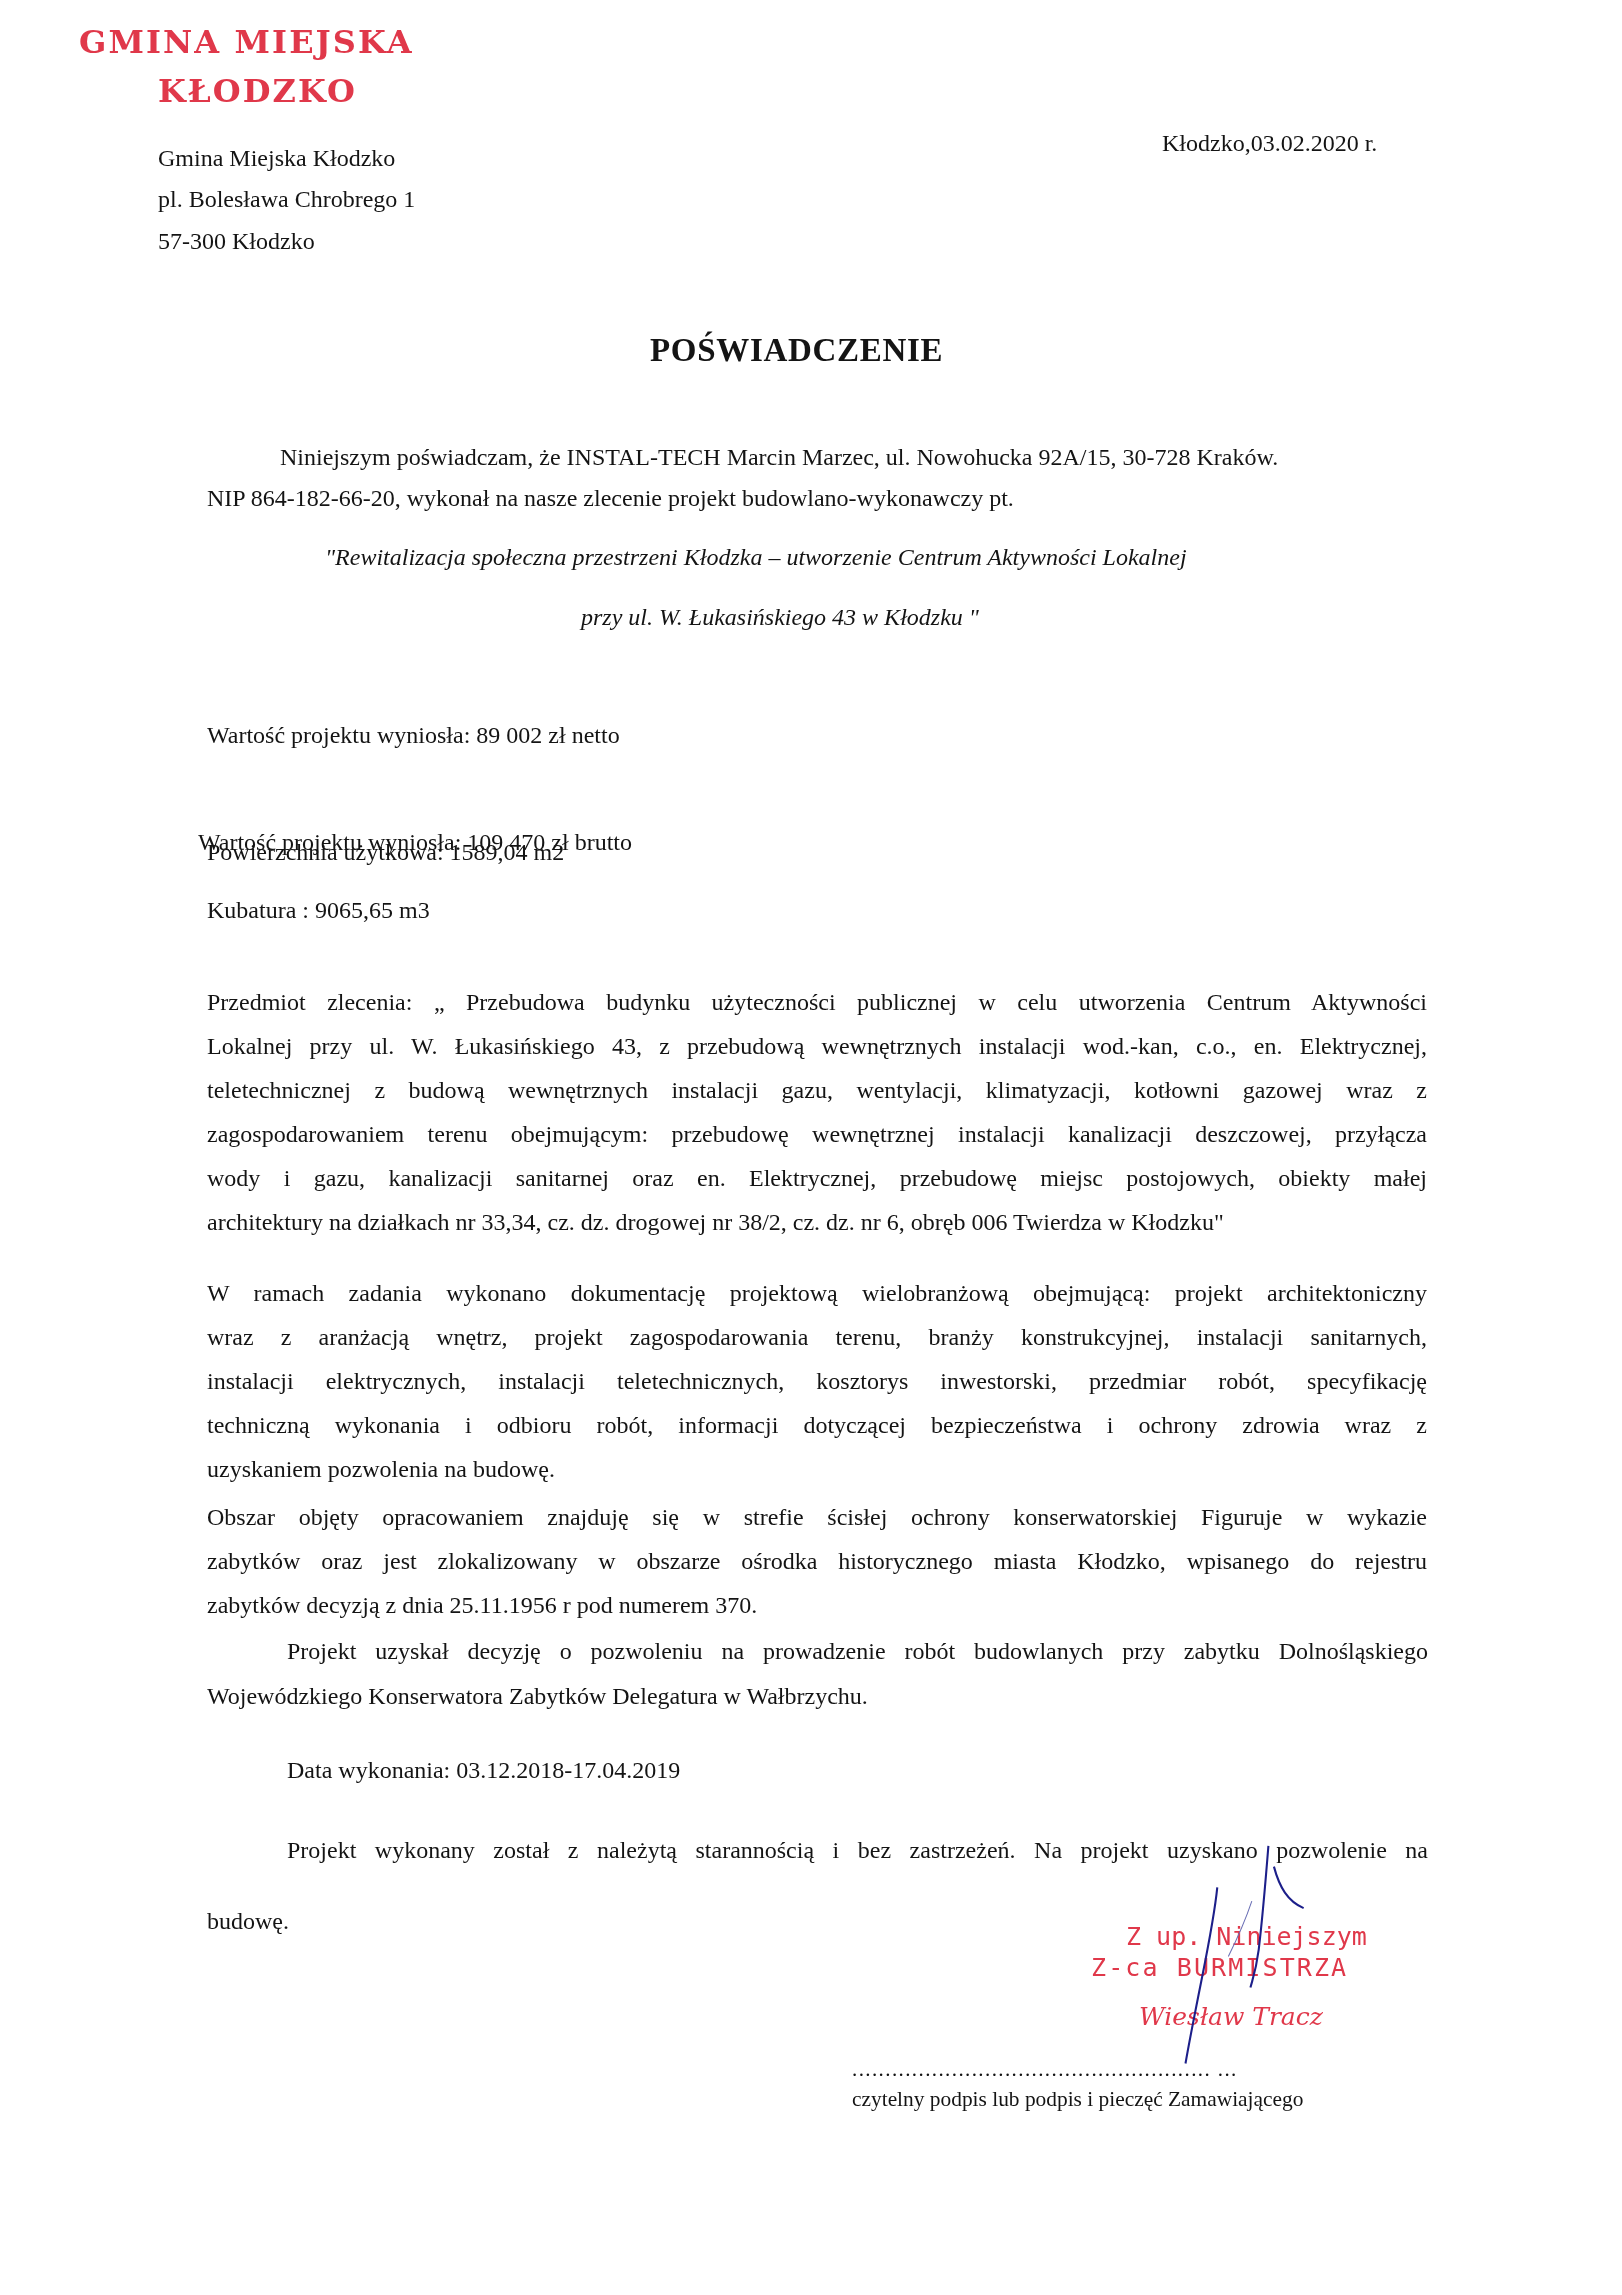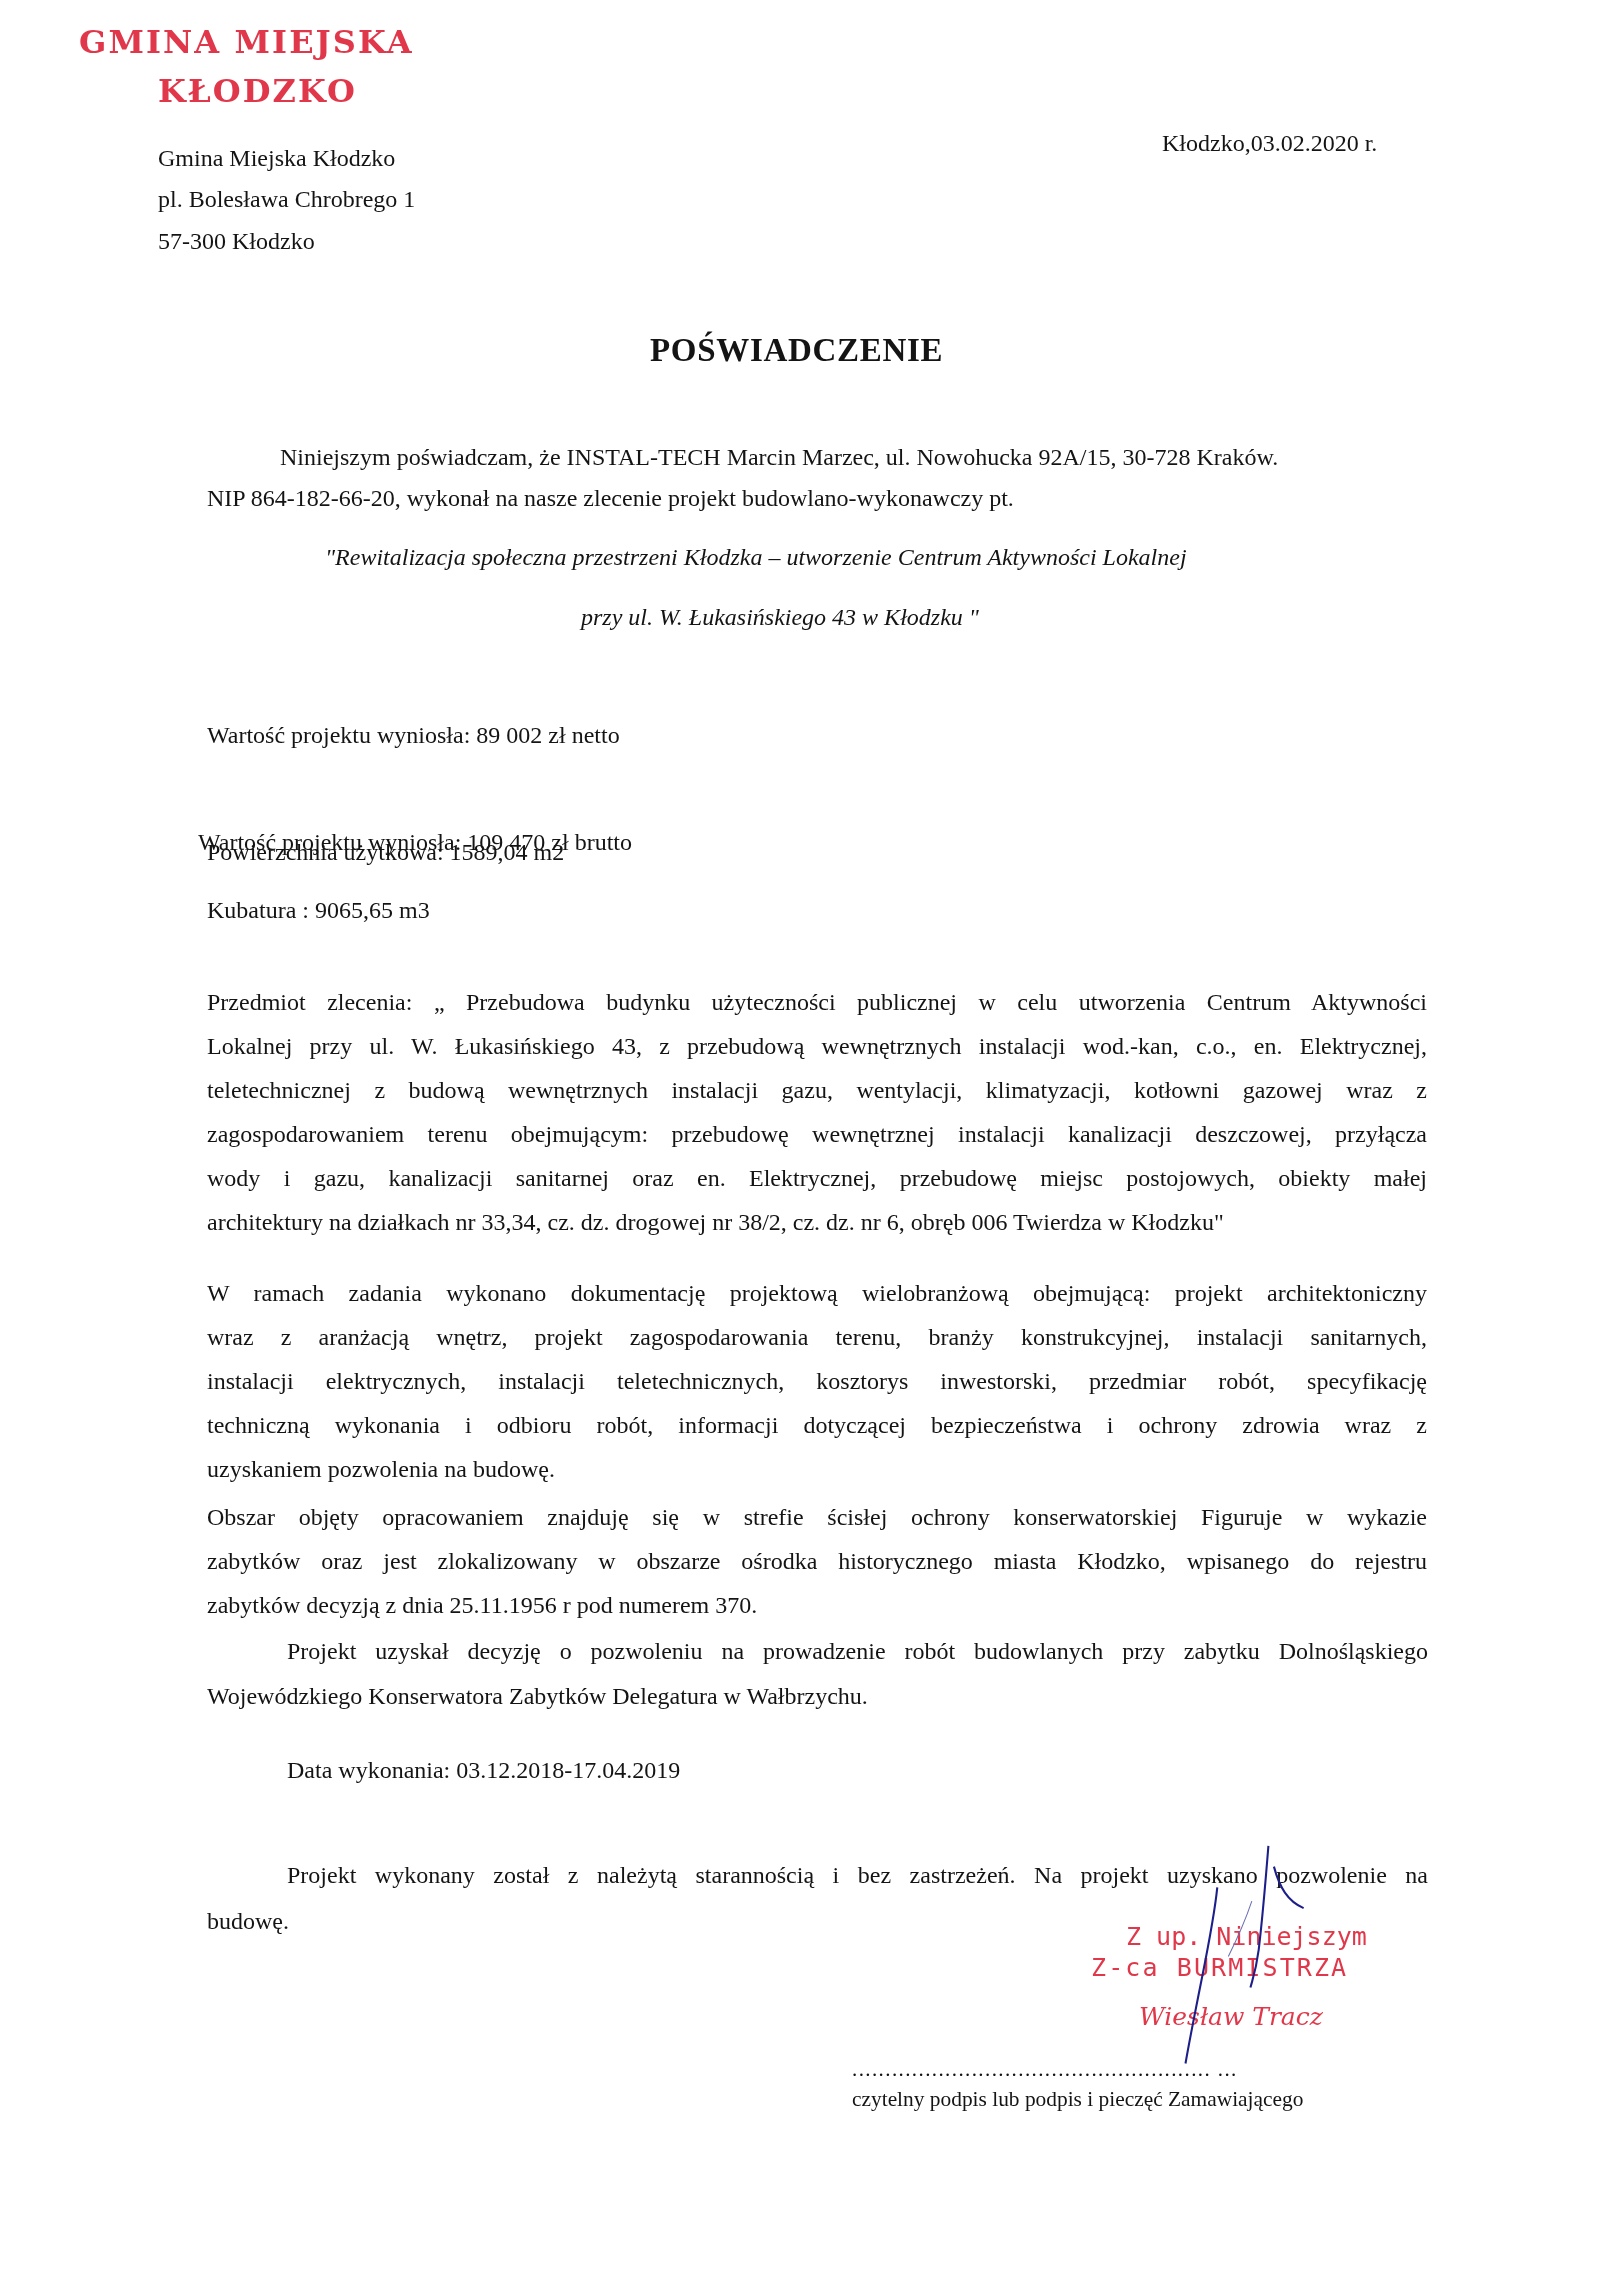--- a/index.html
+++ b/index.html
@@ -80,21 +80,21 @@
   <span class="line last">zabytków decyzją z dnia 25.11.1956 r pod numerem 370.</span>
 </div>
 
 <div class="abs t" style="left:287px; top:1637px; width:1141px;">
   <span style="display:block; text-align:justify; text-align-last:justify;">Projekt uzyskał decyzję o pozwoleniu na prowadzenie robót budowlanych przy zabytku Dolnośląskiego</span>
 </div>
 <div class="abs t" style="left:207px; top:1682px;">Wojewódzkiego Konserwatora Zabytków Delegatura w Wałbrzychu.</div>
 
 <div class="abs t" style="left:287px; top:1756px;">Data wykonania: 03.12.2018-17.04.2019</div>
 
-<div class="abs t" style="left:287px; top:1836px; width:1141px;margin-top:25px;">
+<div class="abs t" style="left:287px; top:1836px; width:1141px;">
   <span style="display:block; text-align:justify; text-align-last:justify;">Projekt wykonany został z należytą starannością i bez zastrzeżeń. Na projekt uzyskano pozwolenie na</span>
 </div>
 <div class="abs t" style="left:207px; top:1882px;margin-top:25px;">budowę.</div>
 
 <div class="abs stamp-sig" style="left:1126px; top:1922px;">Z up. Niniejszym</div>
 <div class="abs stamp-sig" style="left:1091px; top:1953px; letter-spacing:2.1px;">Z-ca BURMISTRZA</div>
 <div class="abs stamp-name" style="left:1139px; top:2002px;">Wiesław Tracz</div>
 
 <svg class="abs" style="left:1162px; top:1839px;" width="152" height="228" viewBox="0 0 220 330">
   <path d="M80 70 C 76 110, 66 160, 58 200 C 50 240, 40 290, 34 325" stroke="#1c1f8a" stroke-width="3" fill="none"></path>

